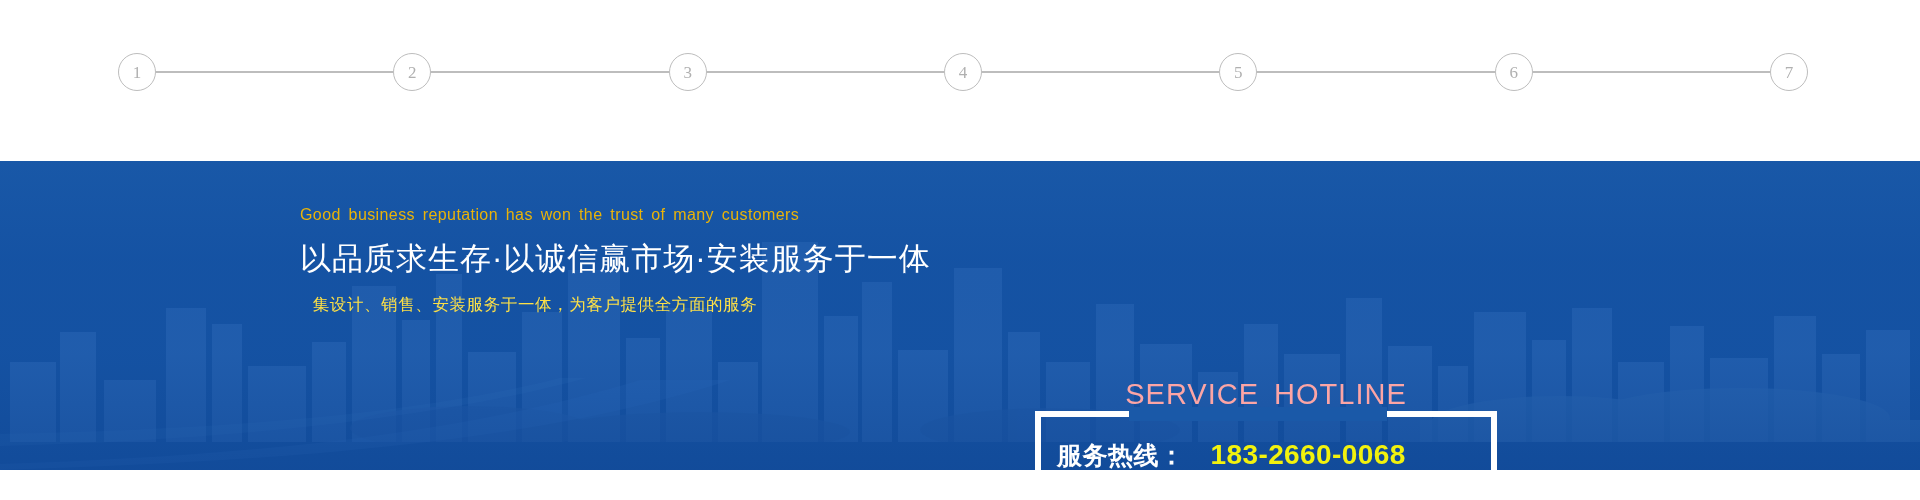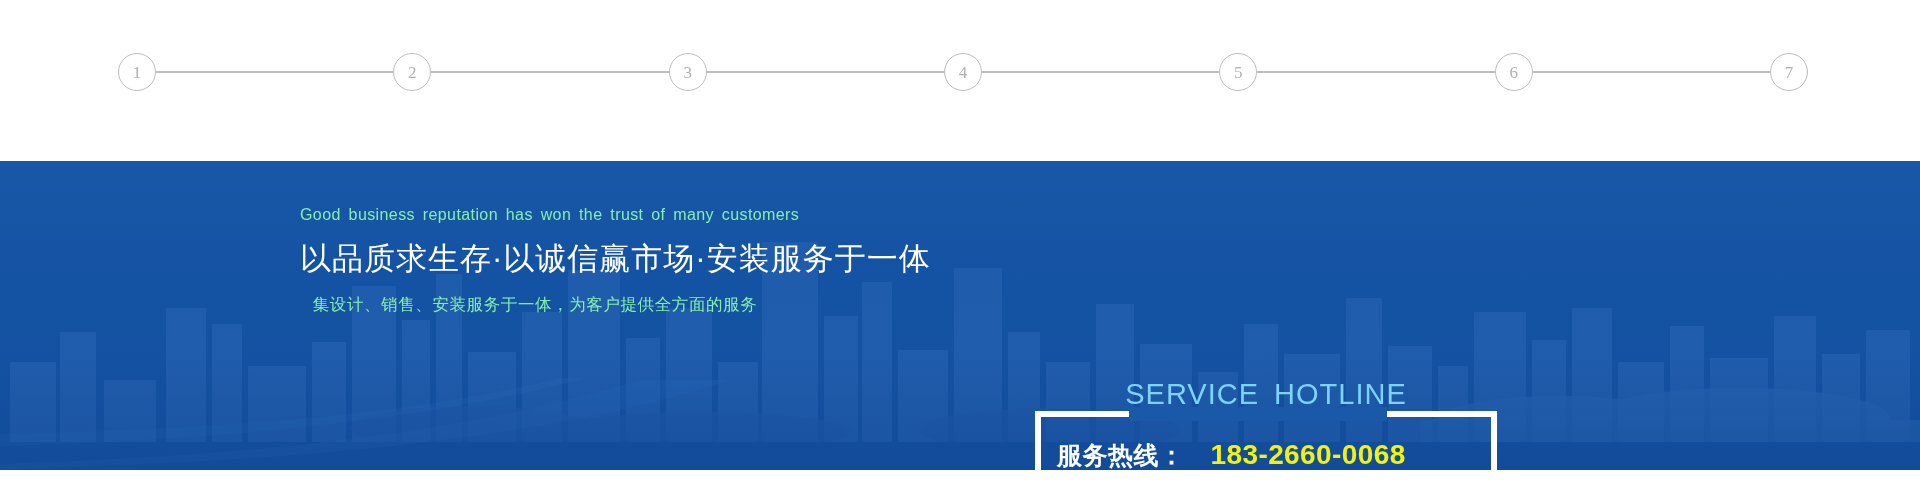--- a/index.html
+++ b/index.html
@@ -110,37 +110,37 @@
   
   .slogan {
     position: absolute;
     left: 300px;
     top: 45px;
     width: 470px;
     text-align: center;
     z-index: 5;
   }
   .slogan-en {
-    color: #86efac;
+    color: #eab308;
     font-size: 16px;
     letter-spacing: 0.4px;
     word-spacing: 3px;
     white-space: nowrap;
     margin: 0 0 14px 0;
   }
   .slogan-cn {
     color: #ffffff;
     font-size: 31px;
     font-weight: 400;
     letter-spacing: 1px;
     white-space: nowrap;
     margin: 0 0 14px 0;
   }
   .slogan-sub {
-    color: #86efac;
+    color: #fde047;
     font-size: 16.5px;
     letter-spacing: 0.6px;
     white-space: nowrap;
     margin: 0;
   }
 
   
   .hotline {
     position: absolute;
     left: 1035px;
@@ -163,21 +163,21 @@
     width: 258px;
     height: 14px;
     background: #1a59a8;
   }
   .hotline-title {
     position: absolute;
     left: 0;
     top: -33px;
     width: 462px;
     text-align: center;
-    color: #7dd3fc;
+    color: #fca5a5;
     font-size: 29px;
     font-weight: 400;
     letter-spacing: 1px;
     word-spacing: 6px;
     white-space: nowrap;
   }
   .hotline-body {
     position: absolute;
     left: 22px;
     top: 22px;

